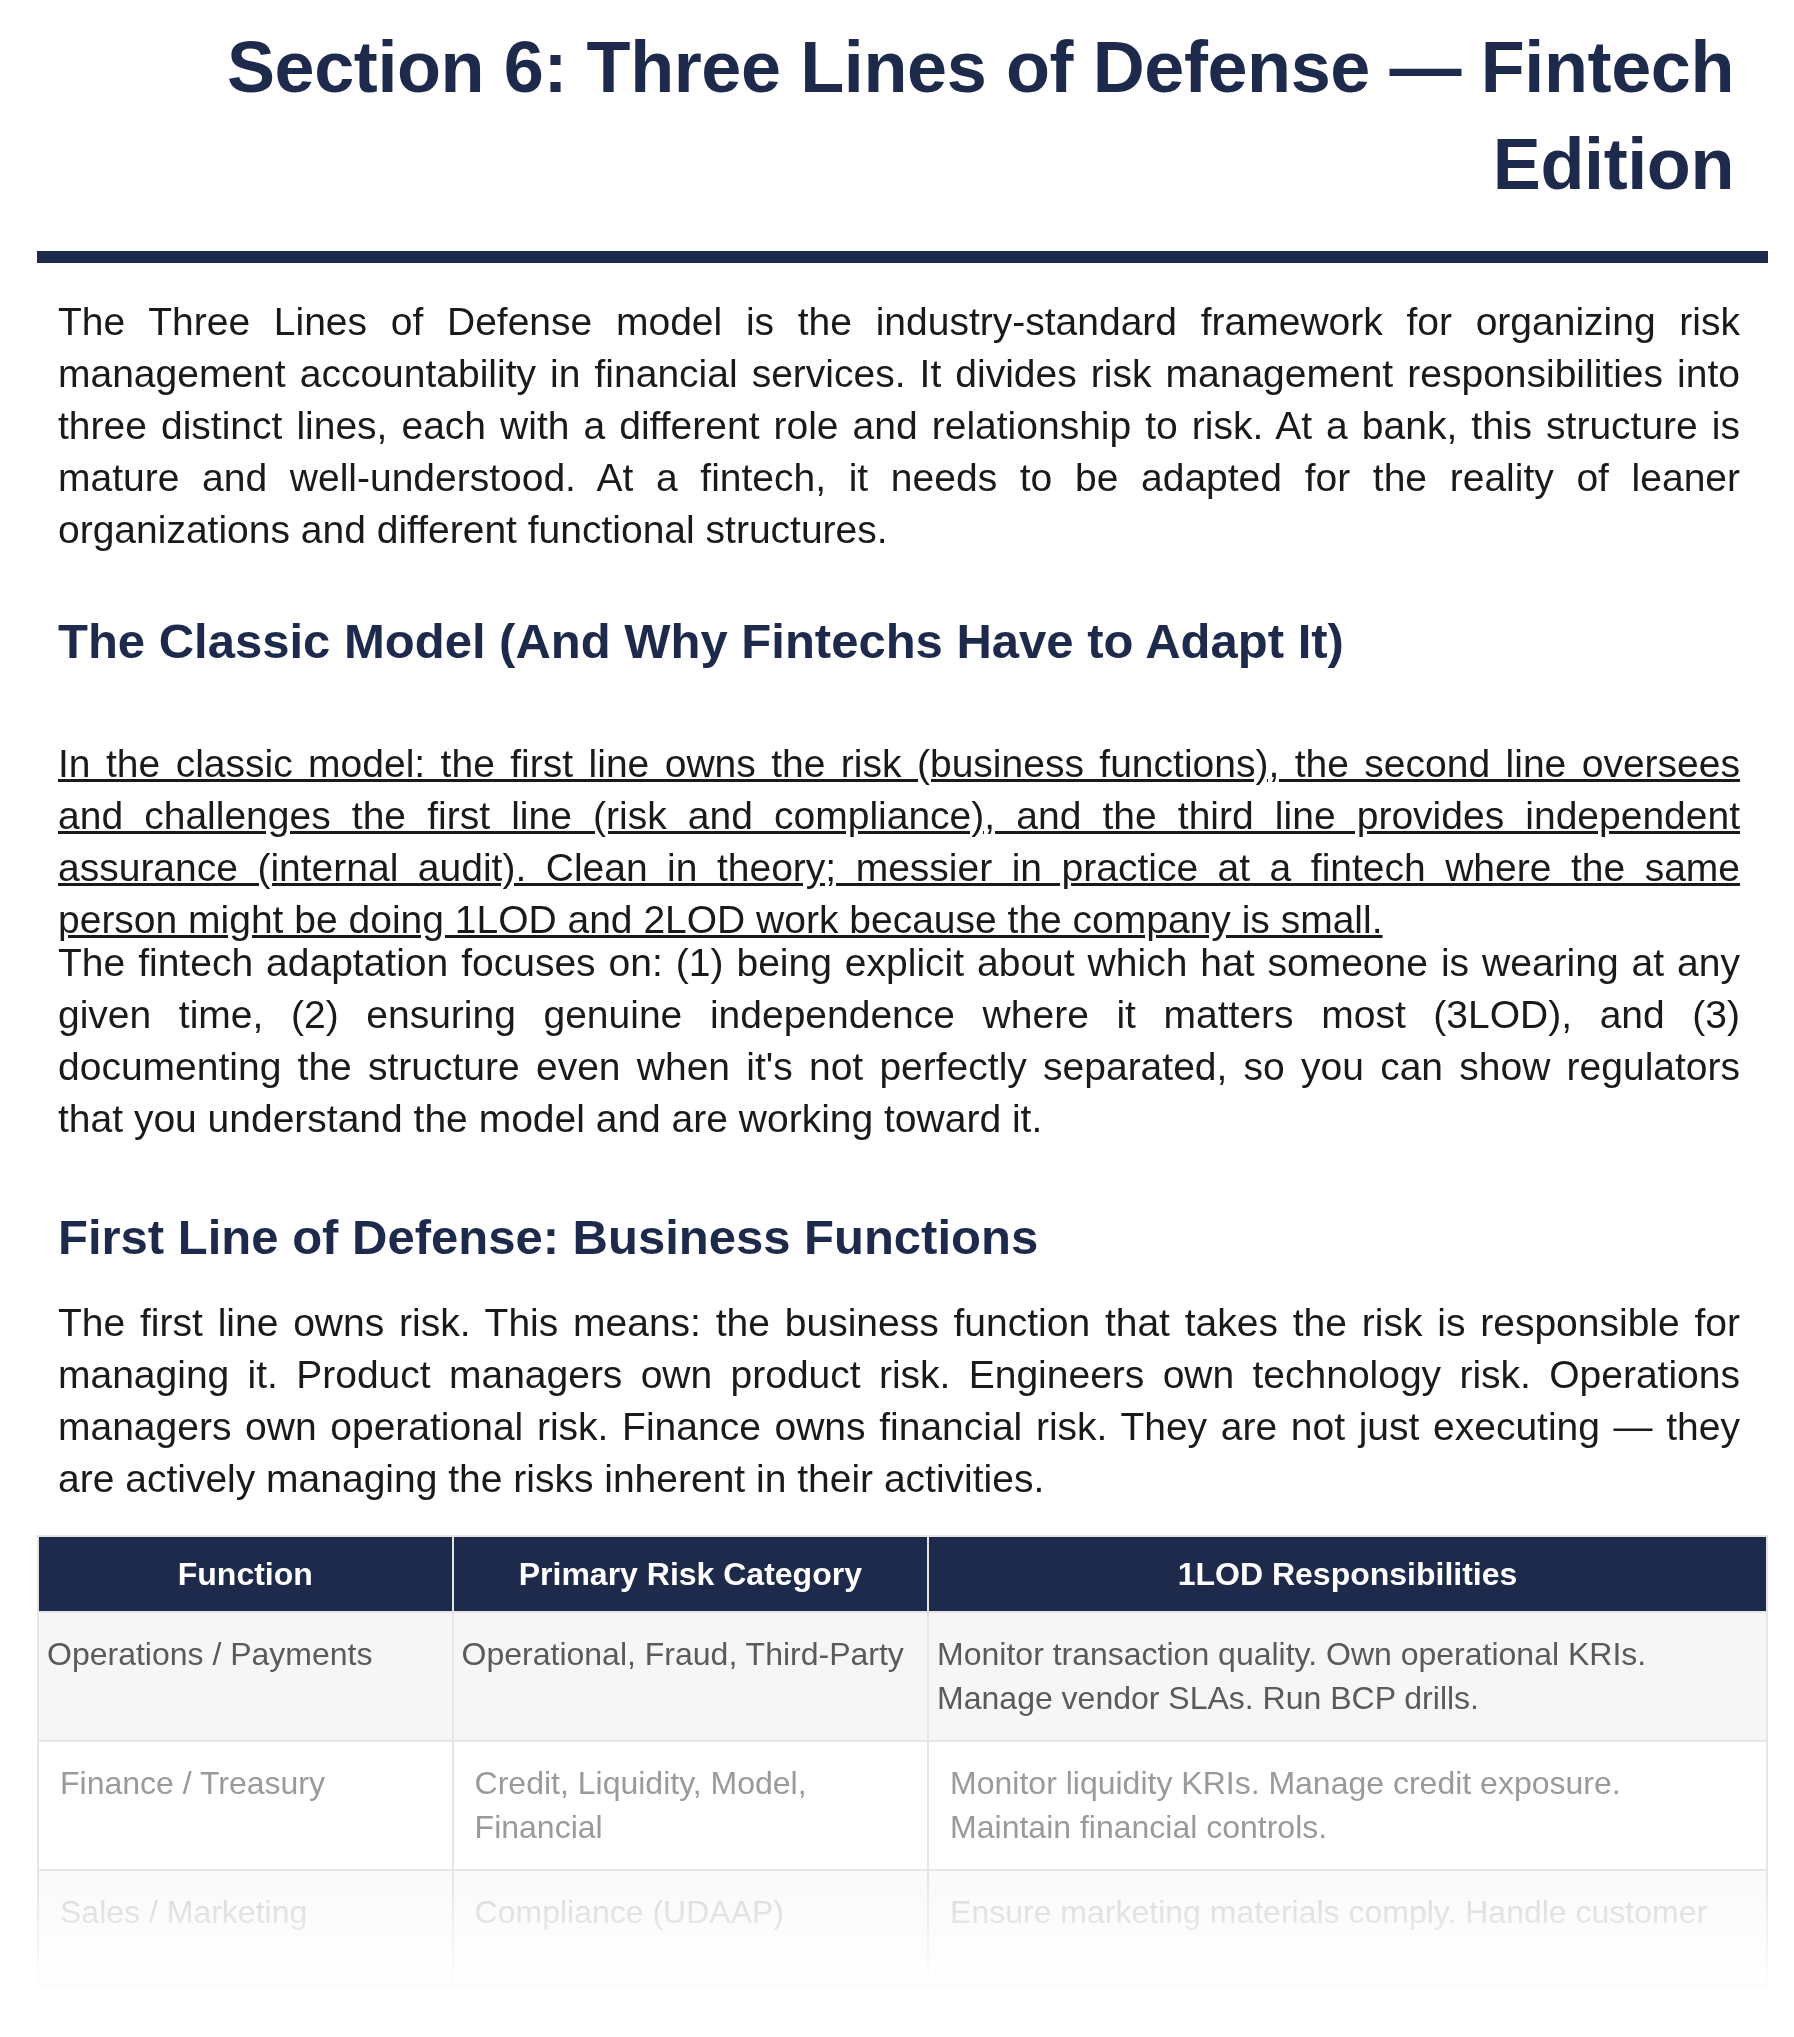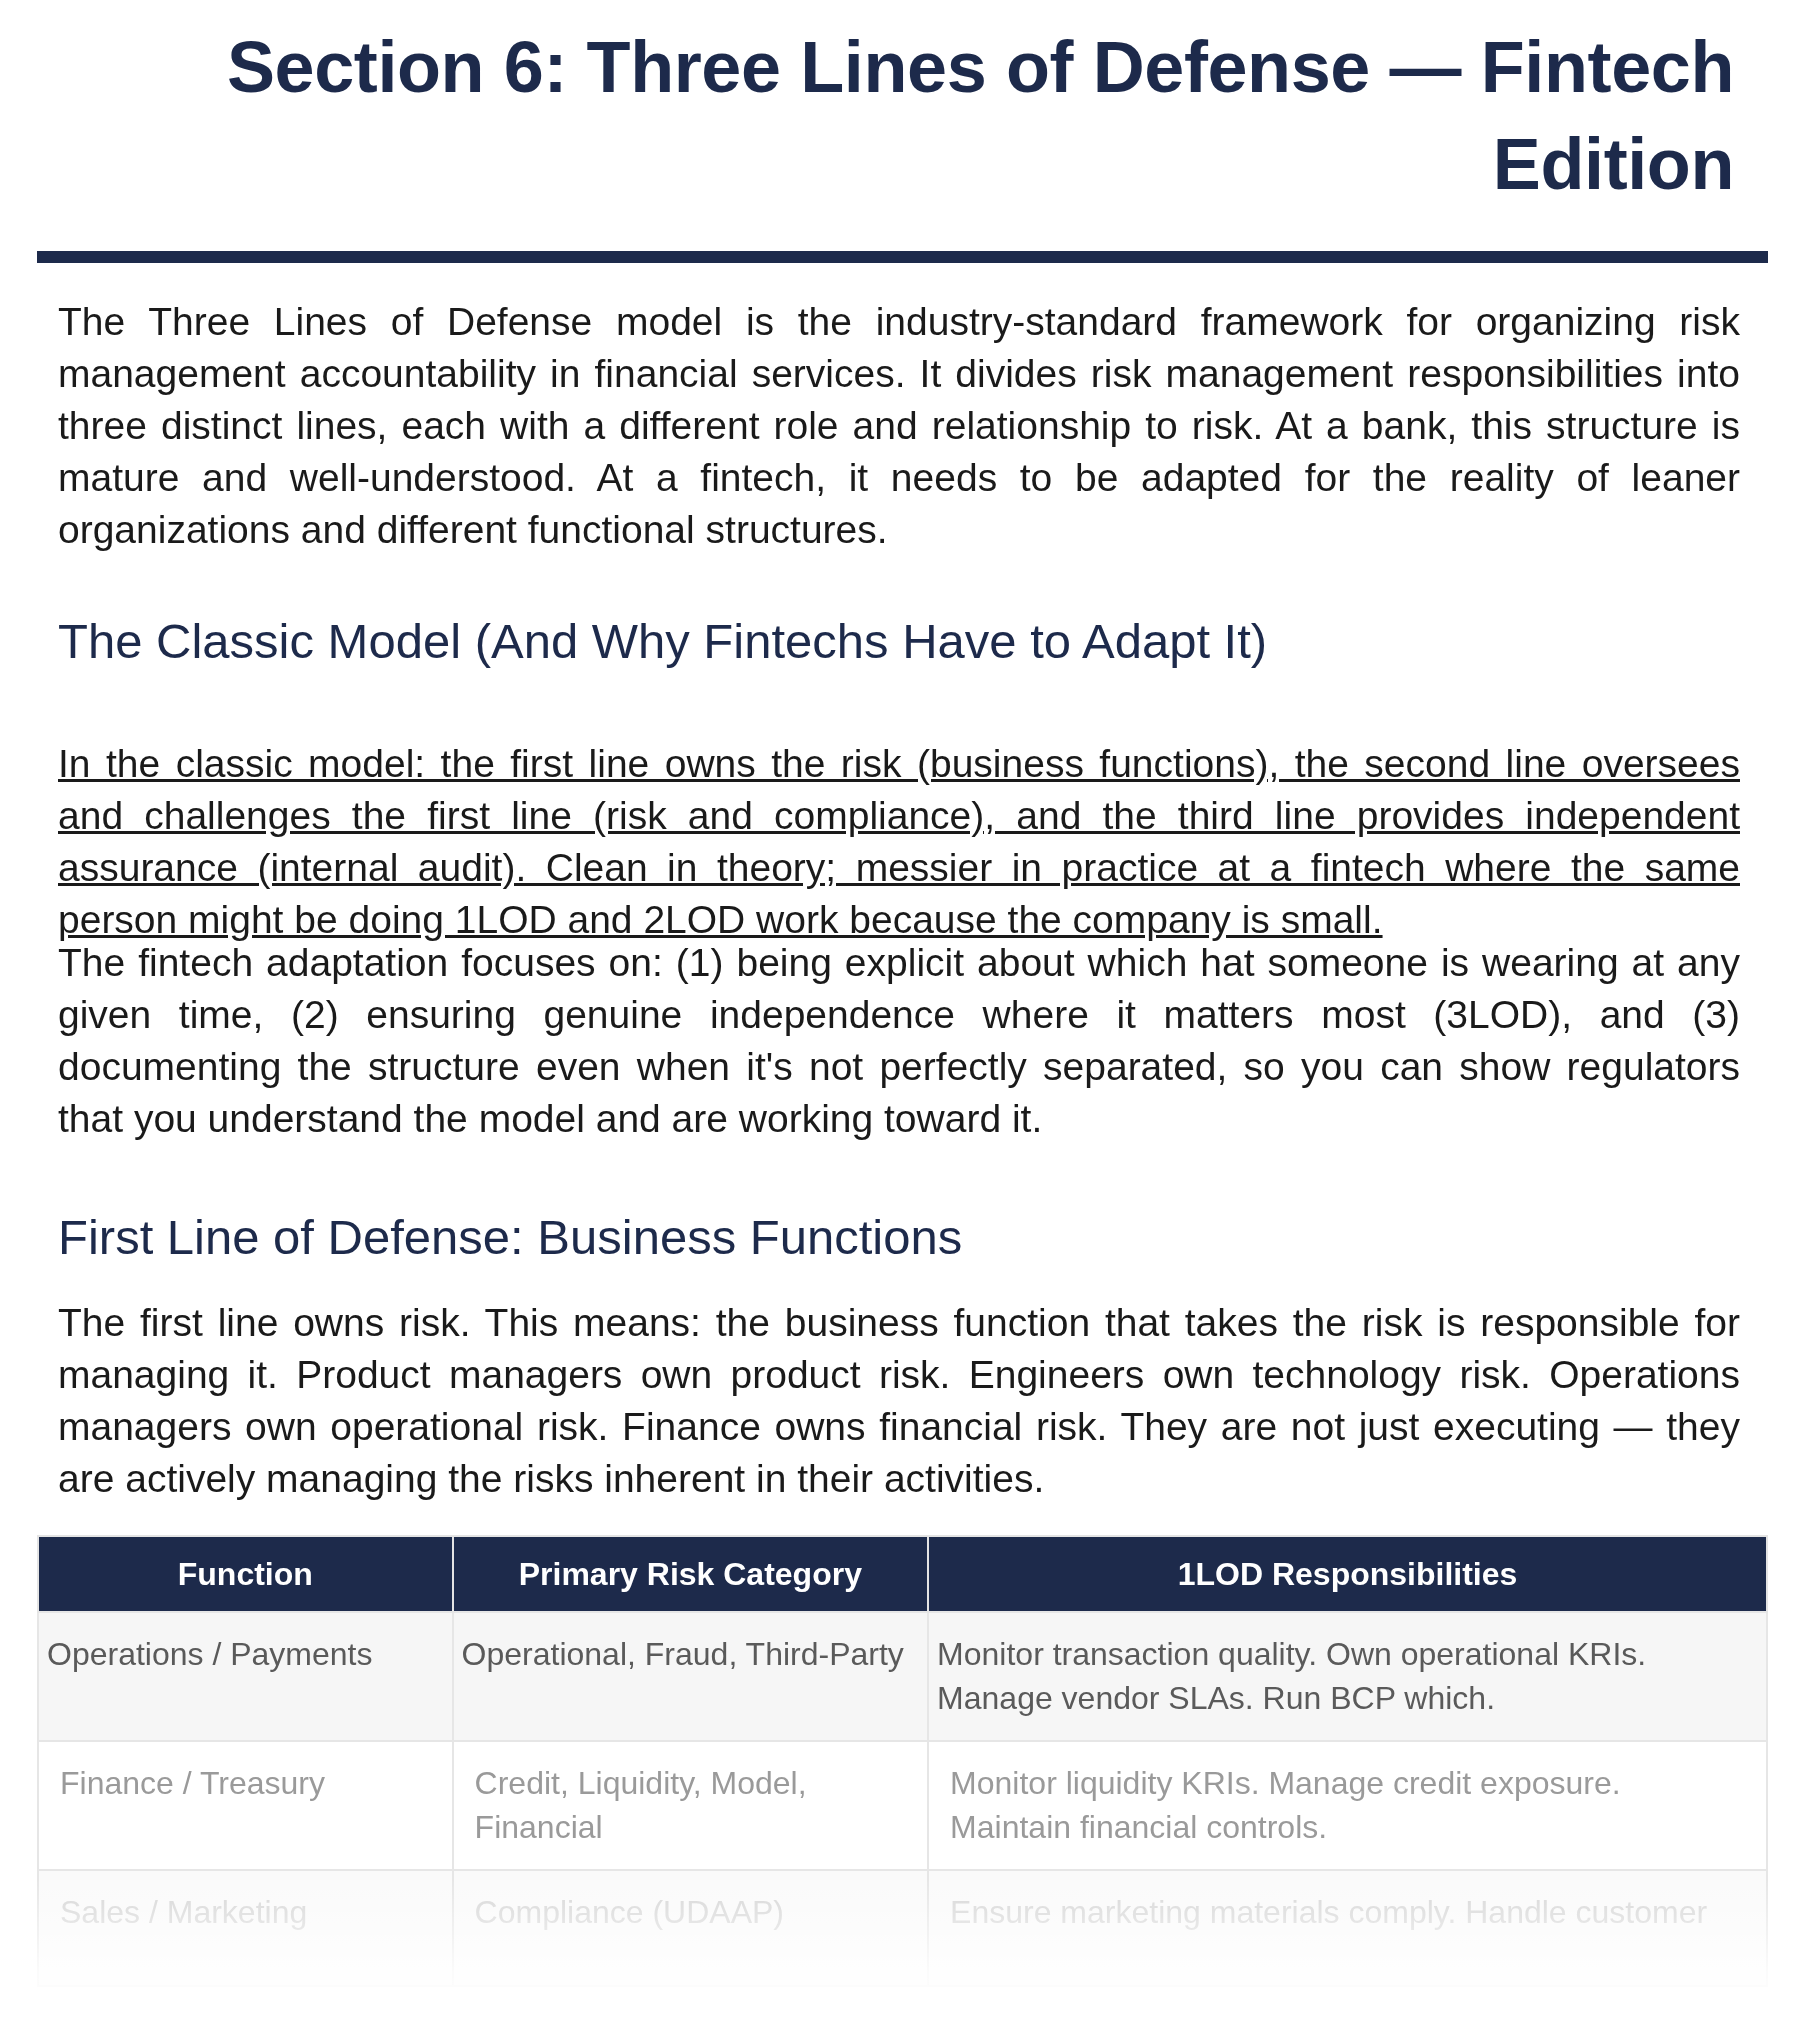--- a/index.html
+++ b/index.html
@@ -4,21 +4,21 @@
   <style>
     html, body { margin: 0; padding: 0; background: #ffffff; }
     body { width: 1794px; height: 2037px; position: relative; overflow: hidden;
            font-family: "Liberation Sans", sans-serif; color: #1a1a1a; }
     .page { position: absolute; left: 0; top: 0; width: 1794px; }
     h1 { position: absolute; left: 58px; top: 19.4px; width: 1676px; margin: 0;
          font-size: 72px; line-height: 97px; font-weight: bold; color: #1d2a4b; letter-spacing: -0.4px; text-align: right; }
     .rule { position: absolute; left: 37px; top: 251px; width: 1731px; height: 12.4px; background: #1d2a4b; }
     p { position: absolute; left: 58px; width: 1682px; margin: 0; font-size: 39px; line-height: 52px;
         text-align: justify; color: #1a1a1a; }
-    h2 { position: absolute; left: 58px; margin: 0; font-size: 49px; font-weight: normal; color: #1d2a4b; line-height: 62px; text-align: right; }
+    h2 { position: absolute; left: 58px; margin: 0; font-size: 49px; font-weight: bold; color: #1d2a4b; line-height: 62px; text-align: right; }
     table { position: absolute; left: 37px; top: 1535px; width: 1731px; border-collapse: collapse; font-size: 32px; }
     th { background: #1d2a4b; color: #ffffff; font-weight: bold; height: 72px; text-align: center;
          border: 2.6px solid #e4e4e4; border-bottom: none; }
     td { vertical-align: top; padding: 19.4px 21px 19.4px 21px; line-height: 44px; border: 2.6px solid #e6e6e6; height: 76px; }
     tr.row1 td { color: #1a1a1a; background: #ffffff; }
     tr.row2 td { color: #5a5a5a; background: #f6f6f6; padding-left: 8px; }
     tr.row3 td { color: #9a9a9a; background: #ffffff; }
     tr.row4 td { color: #d6d6d6; background: #fafafa; }
     .fade { position: absolute; left: 0; top: 1879px; width: 1794px; height: 158px;
             background: linear-gradient(to bottom, rgba(255,255,255,0) 0%, rgba(255,255,255,0.85) 60%, #fff 100%); }
@@ -49,21 +49,21 @@
       <tr>
         <th>Function</th>
         <th>Primary Risk Category</th>
         <th>1LOD Responsibilities</th>
       </tr>
     </thead>
     <tbody>
       <tr class="row2">
         <td>Operations / Payments</td>
         <td>Operational, Fraud, Third-Party</td>
-        <td>Monitor transaction quality. Own operational KRIs. Manage vendor SLAs. Run BCP which.</td>
+        <td>Monitor transaction quality. Own operational KRIs. Manage vendor SLAs. Run BCP drills.</td>
       </tr>
       <tr class="row3">
         <td>Finance / Treasury</td>
         <td>Credit, Liquidity, Model, Financial</td>
         <td>Monitor liquidity KRIs. Manage credit exposure. Maintain financial controls.</td>
       </tr>
       <tr class="row4">
         <td>Sales / Marketing</td>
         <td>Compliance (UDAAP)</td>
         <td>Ensure marketing materials comply. Handle customer</td>

